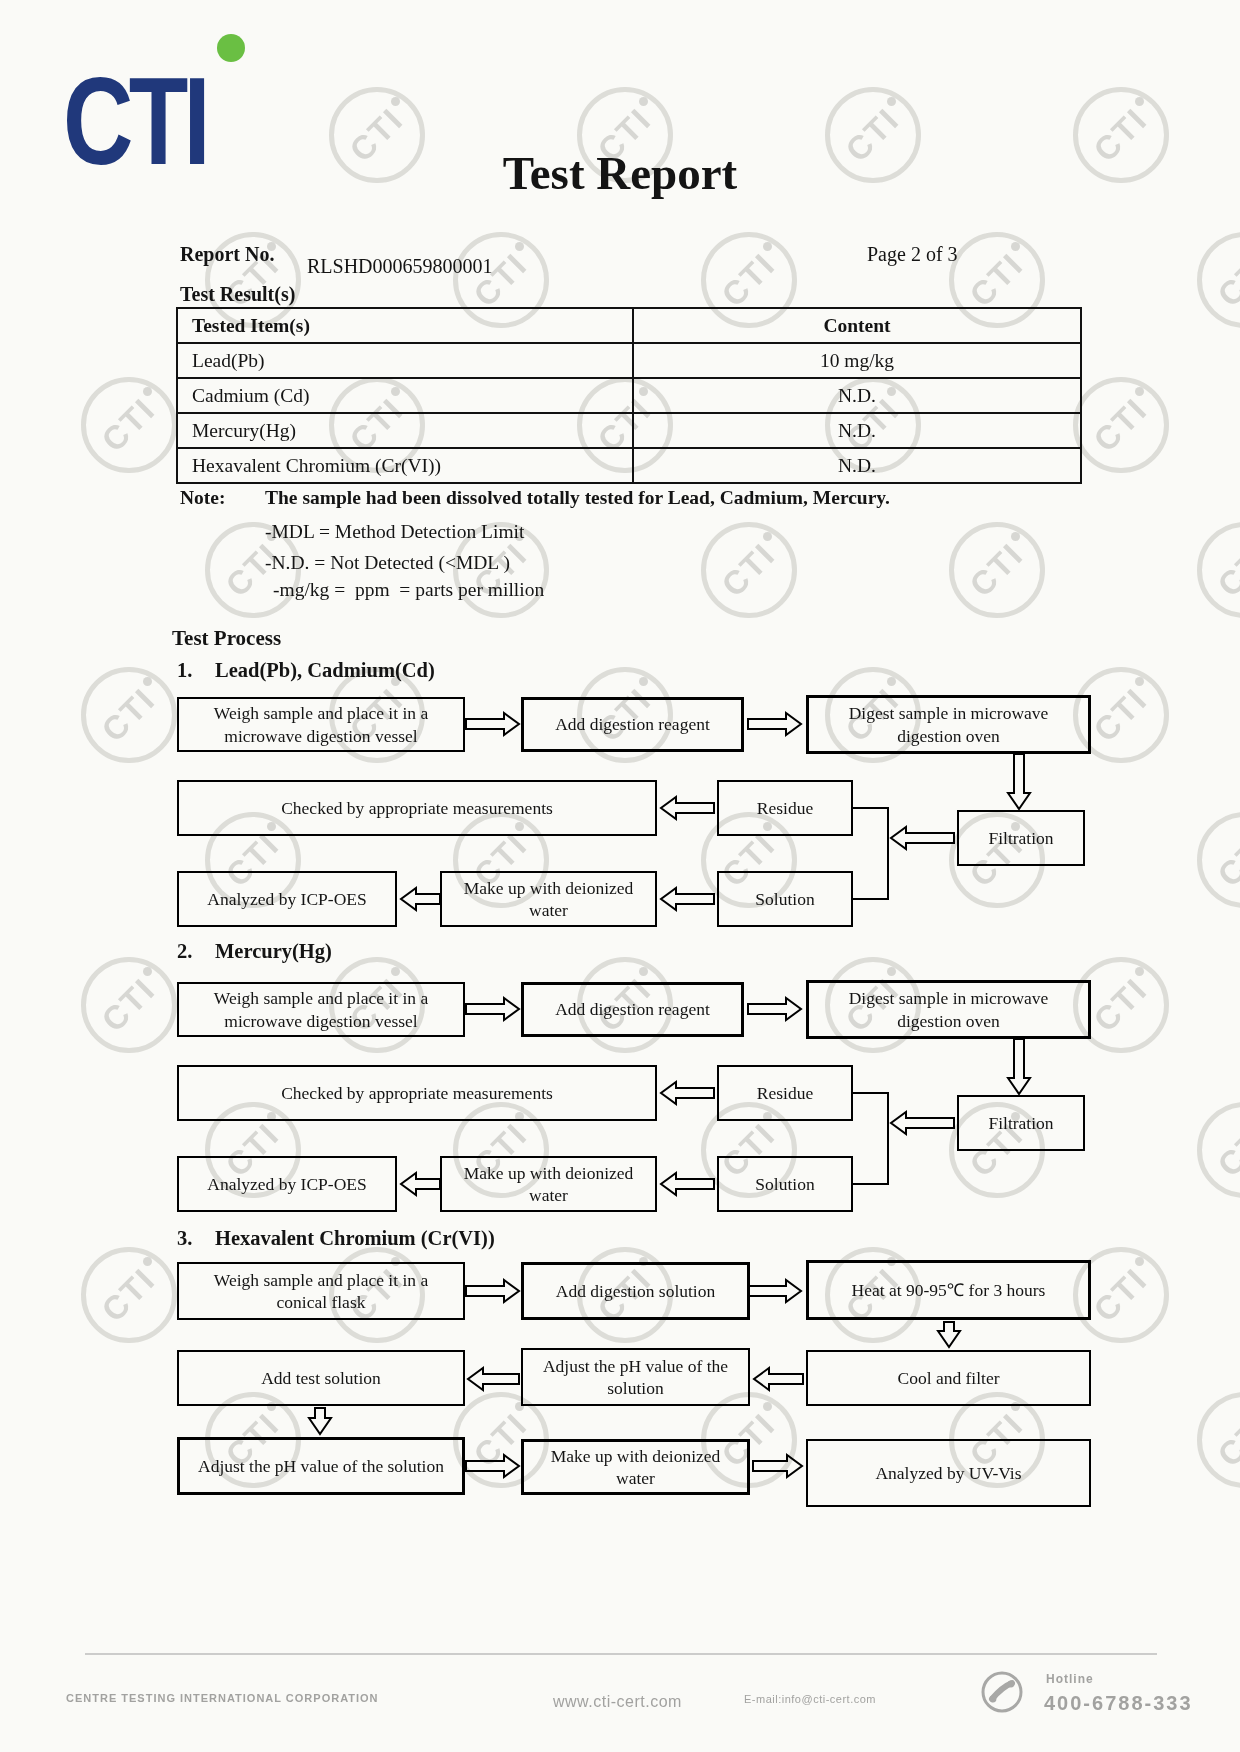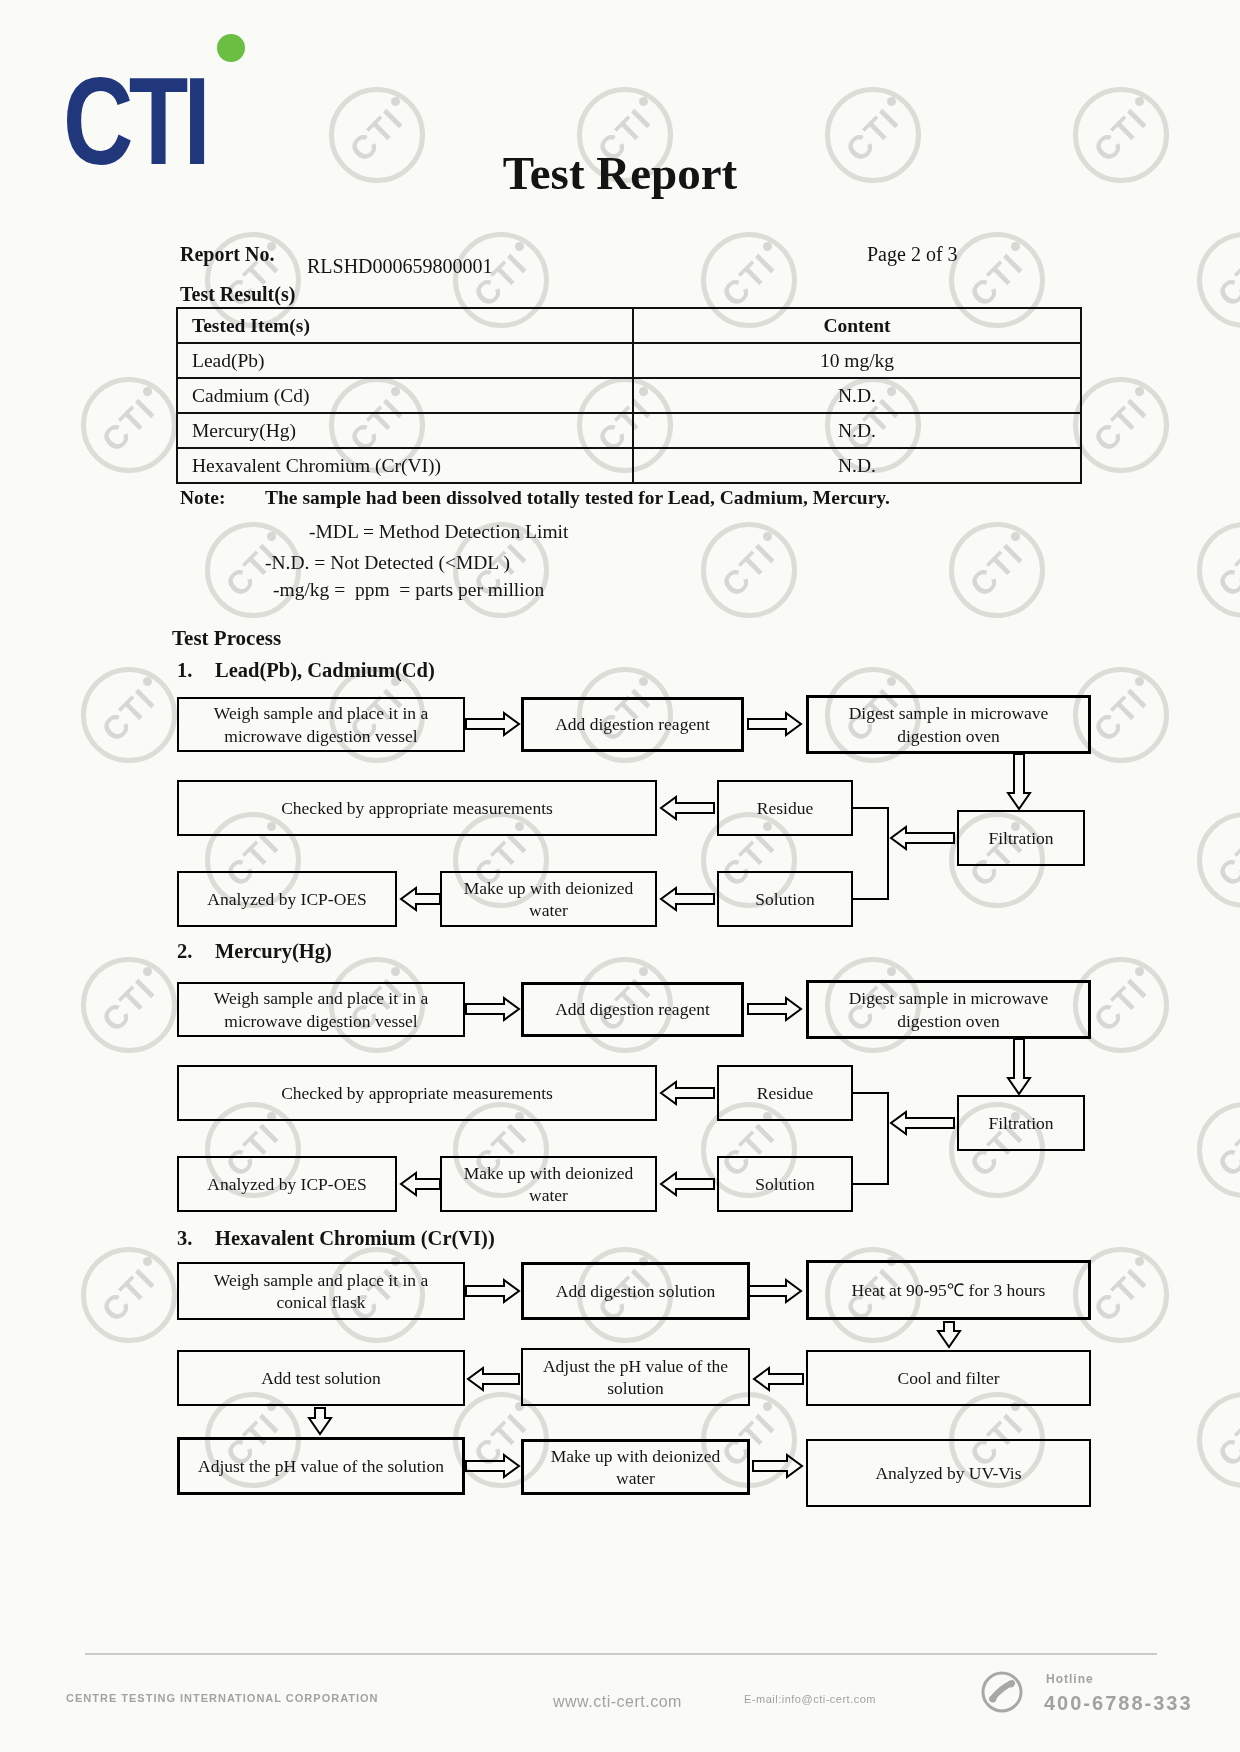--- a/index.html
+++ b/index.html
@@ -280,21 +280,21 @@
     </tr>
     <tr>
       <td>Hexavalent Chromium (Cr(VI))</td>
       <td class="content">N.D.</td>
     </tr>
   </tbody>
     </table>
 
   <div class="note-line bold" style="left:180px;top:487px;">Note:</div>
   <div class="note-line bold" style="left:265px;top:487px;">The sample had been dissolved totally tested for Lead, Cadmium, Mercury.</div>
-  <div class="note-line" style="left:265px;top:521px;margin-left:44px;">-MDL = Method Detection Limit</div>
+  <div class="note-line" style="left:265px;top:521px;">-MDL = Method Detection Limit</div>
   <div class="note-line" style="left:265px;top:552px;">-N.D. = Not Detected (&lt;MDL )</div>
   <div class="note-line" style="left:265px;top:579px;margin-left:8px;">-mg/kg =  ppm  = parts per million</div>
 
   <div class="hd" style="left:172px;top:626px;font-size:21px;">Test Process</div>
 
   <div class="hd" style="left:177px;top:659px;">1.</div>
   <div class="hd" style="left:215px;top:659px;">Lead(Pb), Cadmium(Cd)</div>
   <div class="fbox" style="left:177px;top:697px;width:288px;height:55px;">Weigh sample and place it in a microwave digestion vessel</div>
   <div class="fbox bd3" style="left:521px;top:697px;width:223px;height:55px;">Add digestion reagent</div>
   <div class="fbox bd3" style="left:806px;top:695px;width:285px;height:59px;">Digest sample in microwave digestion  oven</div>

